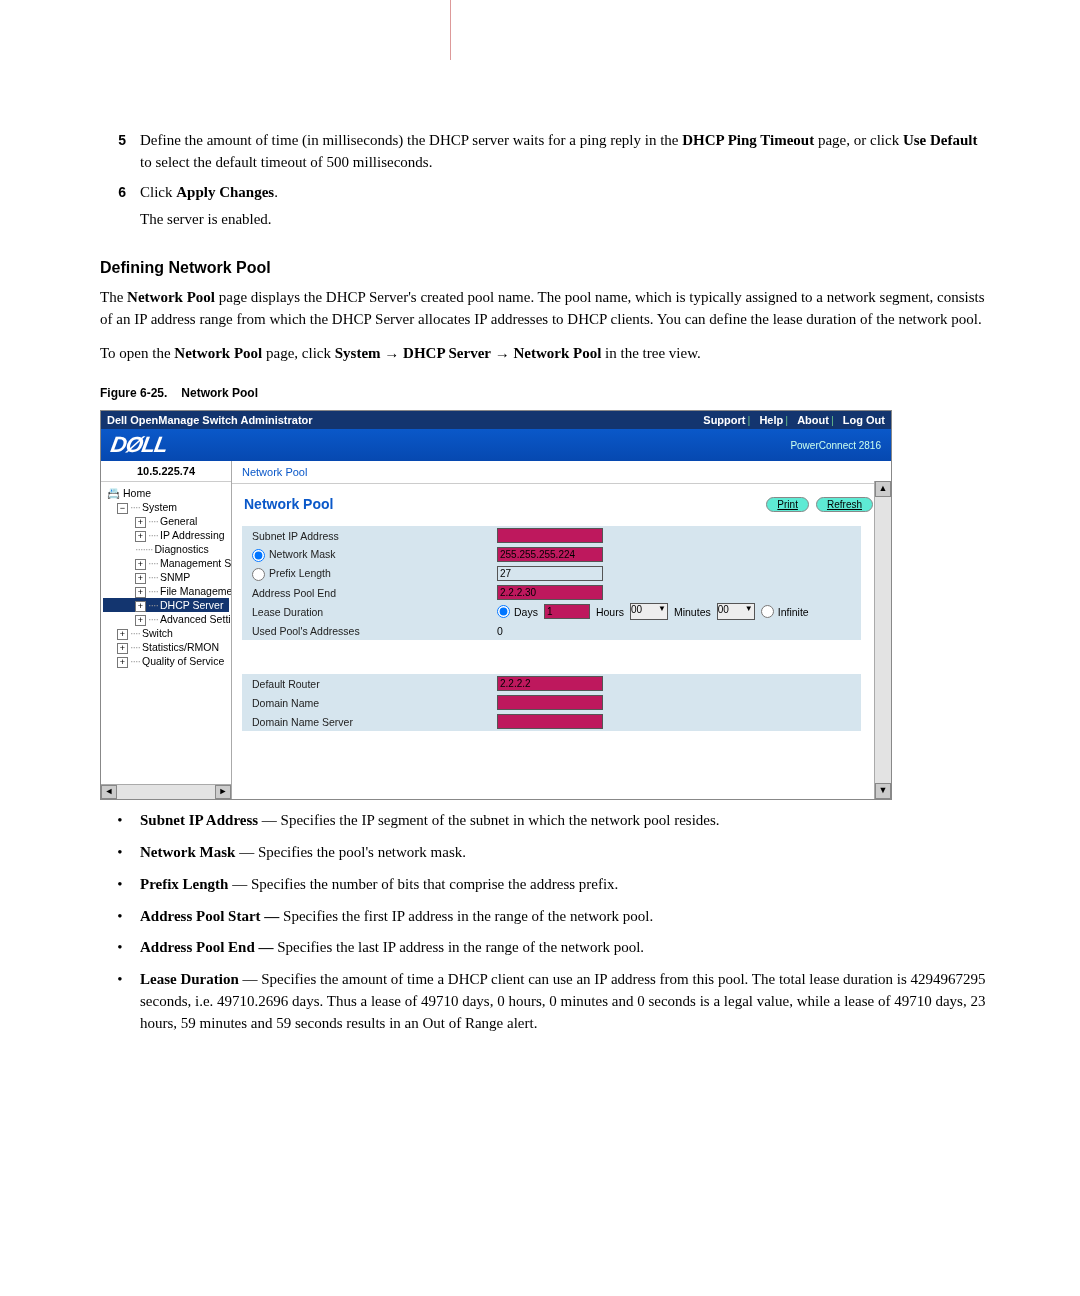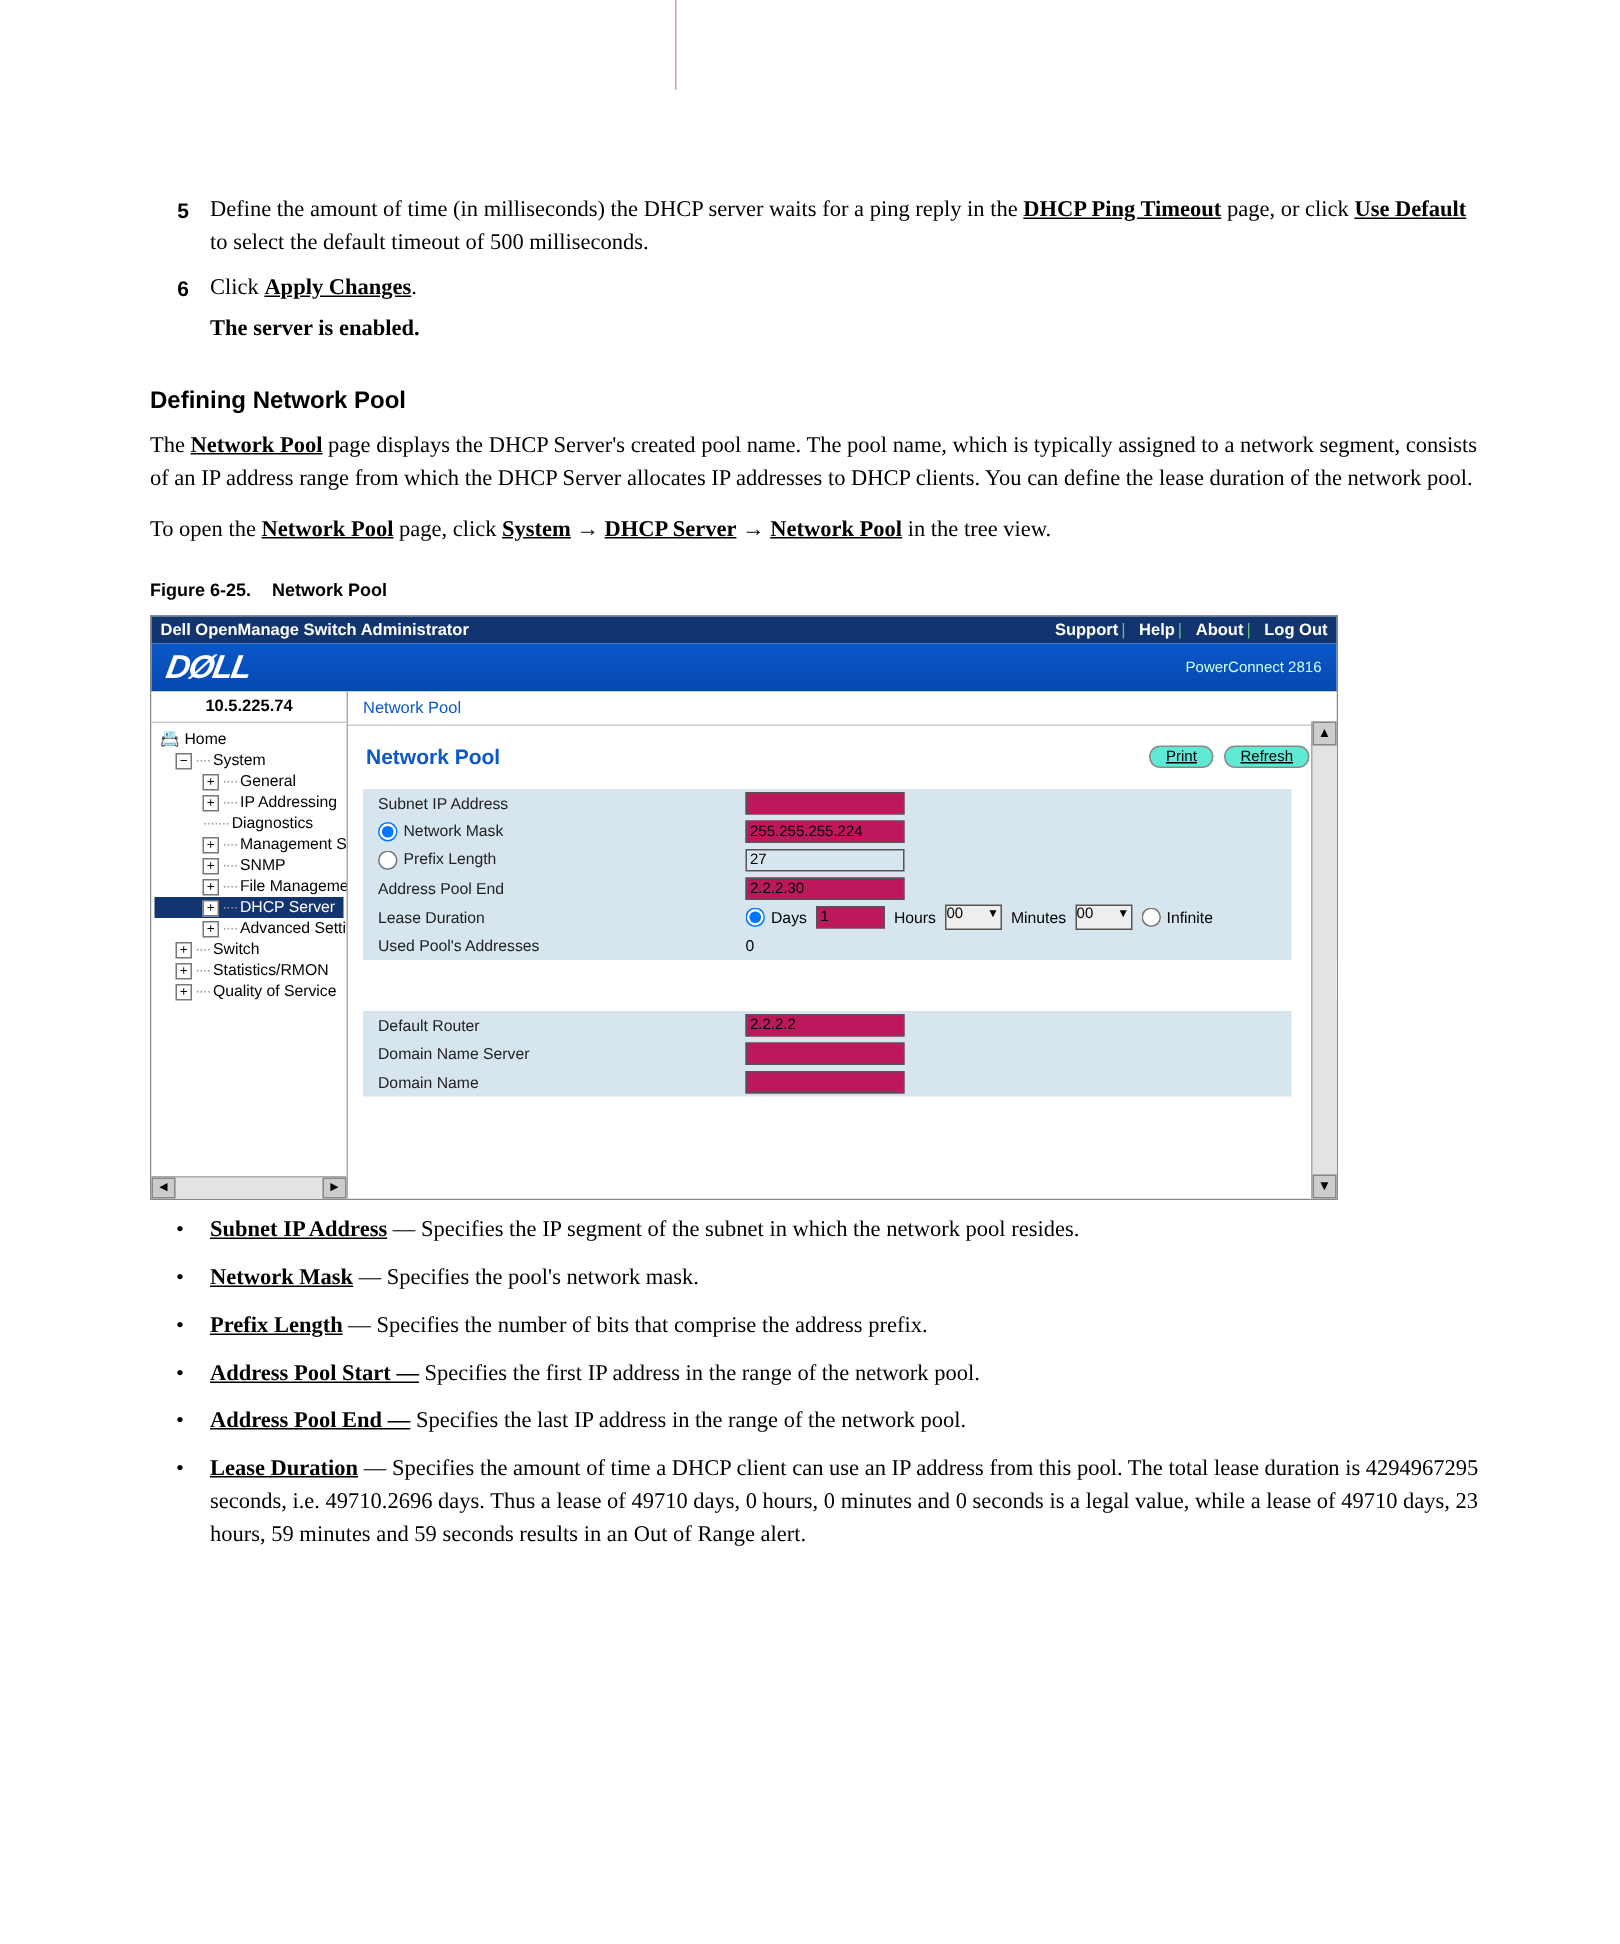--- a/index.html
+++ b/index.html
@@ -32,22 +32,22 @@
   .step-num {
     width: 26px;
     flex-shrink: 0;
     font-weight: bold;
     font-family: Arial, sans-serif;
     font-size: 14px;
     text-align: right;
     padding-right: 14px;
   }
   .step-body { flex: 1; }
-  .step-body .after { margin-top: 6px; font-weight: bold; }
-  .bold { font-weight: bold; text-decoration: underline; }
+  .step-body .after { margin-top: 6px; }
+  .bold { font-weight: bold; }
   .h3 {
     font-family: Arial, Helvetica, sans-serif;
     font-weight: bold;
     font-size: 16px;
     margin: 28px 0 10px 0;
   }
   p.body {
     line-height: 1.45;
     margin: 0 0 12px 0;
   }
@@ -292,25 +292,25 @@
             <span>0</span>
           </div>
         </div>
         <div class="panel-sep"></div>
         <div class="panel">
           <div class="frow">
             <span class="lab">Default Router</span>
             <input type="text" value="2.2.2.2" style="">
           </div>
           <div class="frow">
+            <span class="lab">Domain Name</span>
+            <input type="text" style="">
+          </div>
+          <div class="frow">
             <span class="lab">Domain Name Server</span>
-            <input type="text" style="">
-          </div>
-          <div class="frow">
-            <span class="lab">Domain Name</span>
             <input type="text" style="">
           </div>
         </div>
 
         <div class="rscroll">
           <div class="arr">▲</div>
           <div class="arr barr">▼</div>
         </div>
       </div>
     </div>

